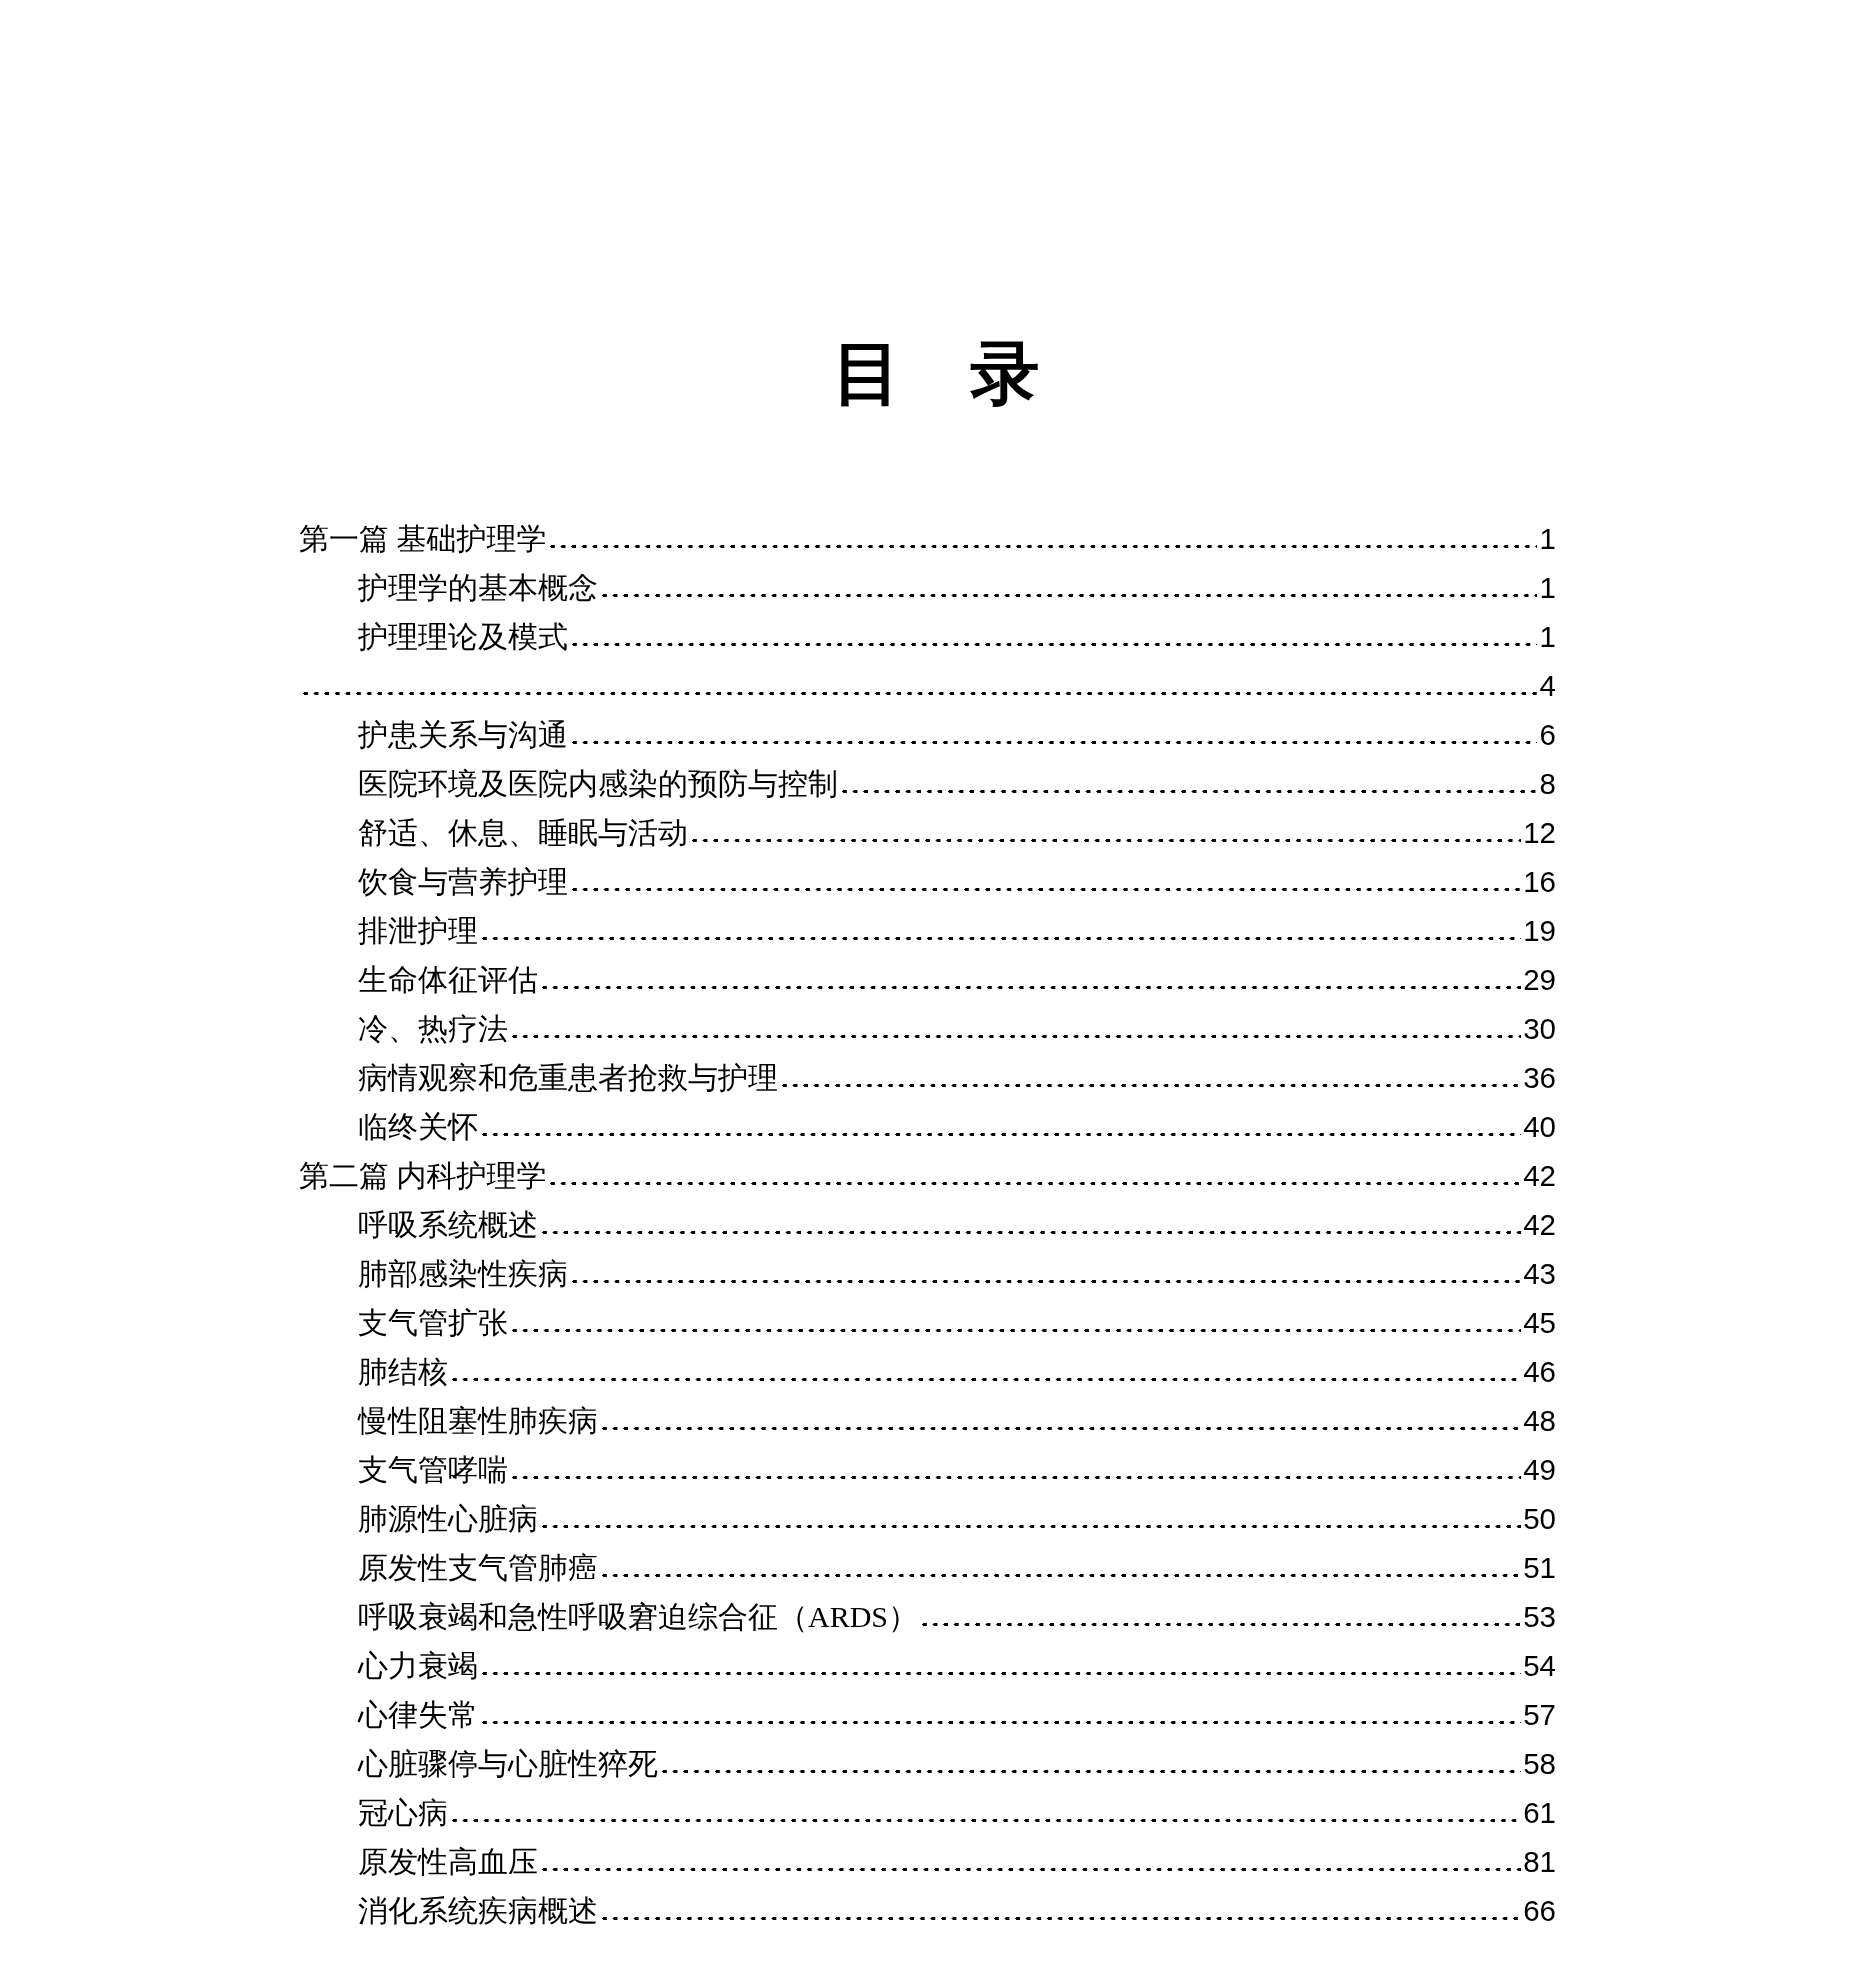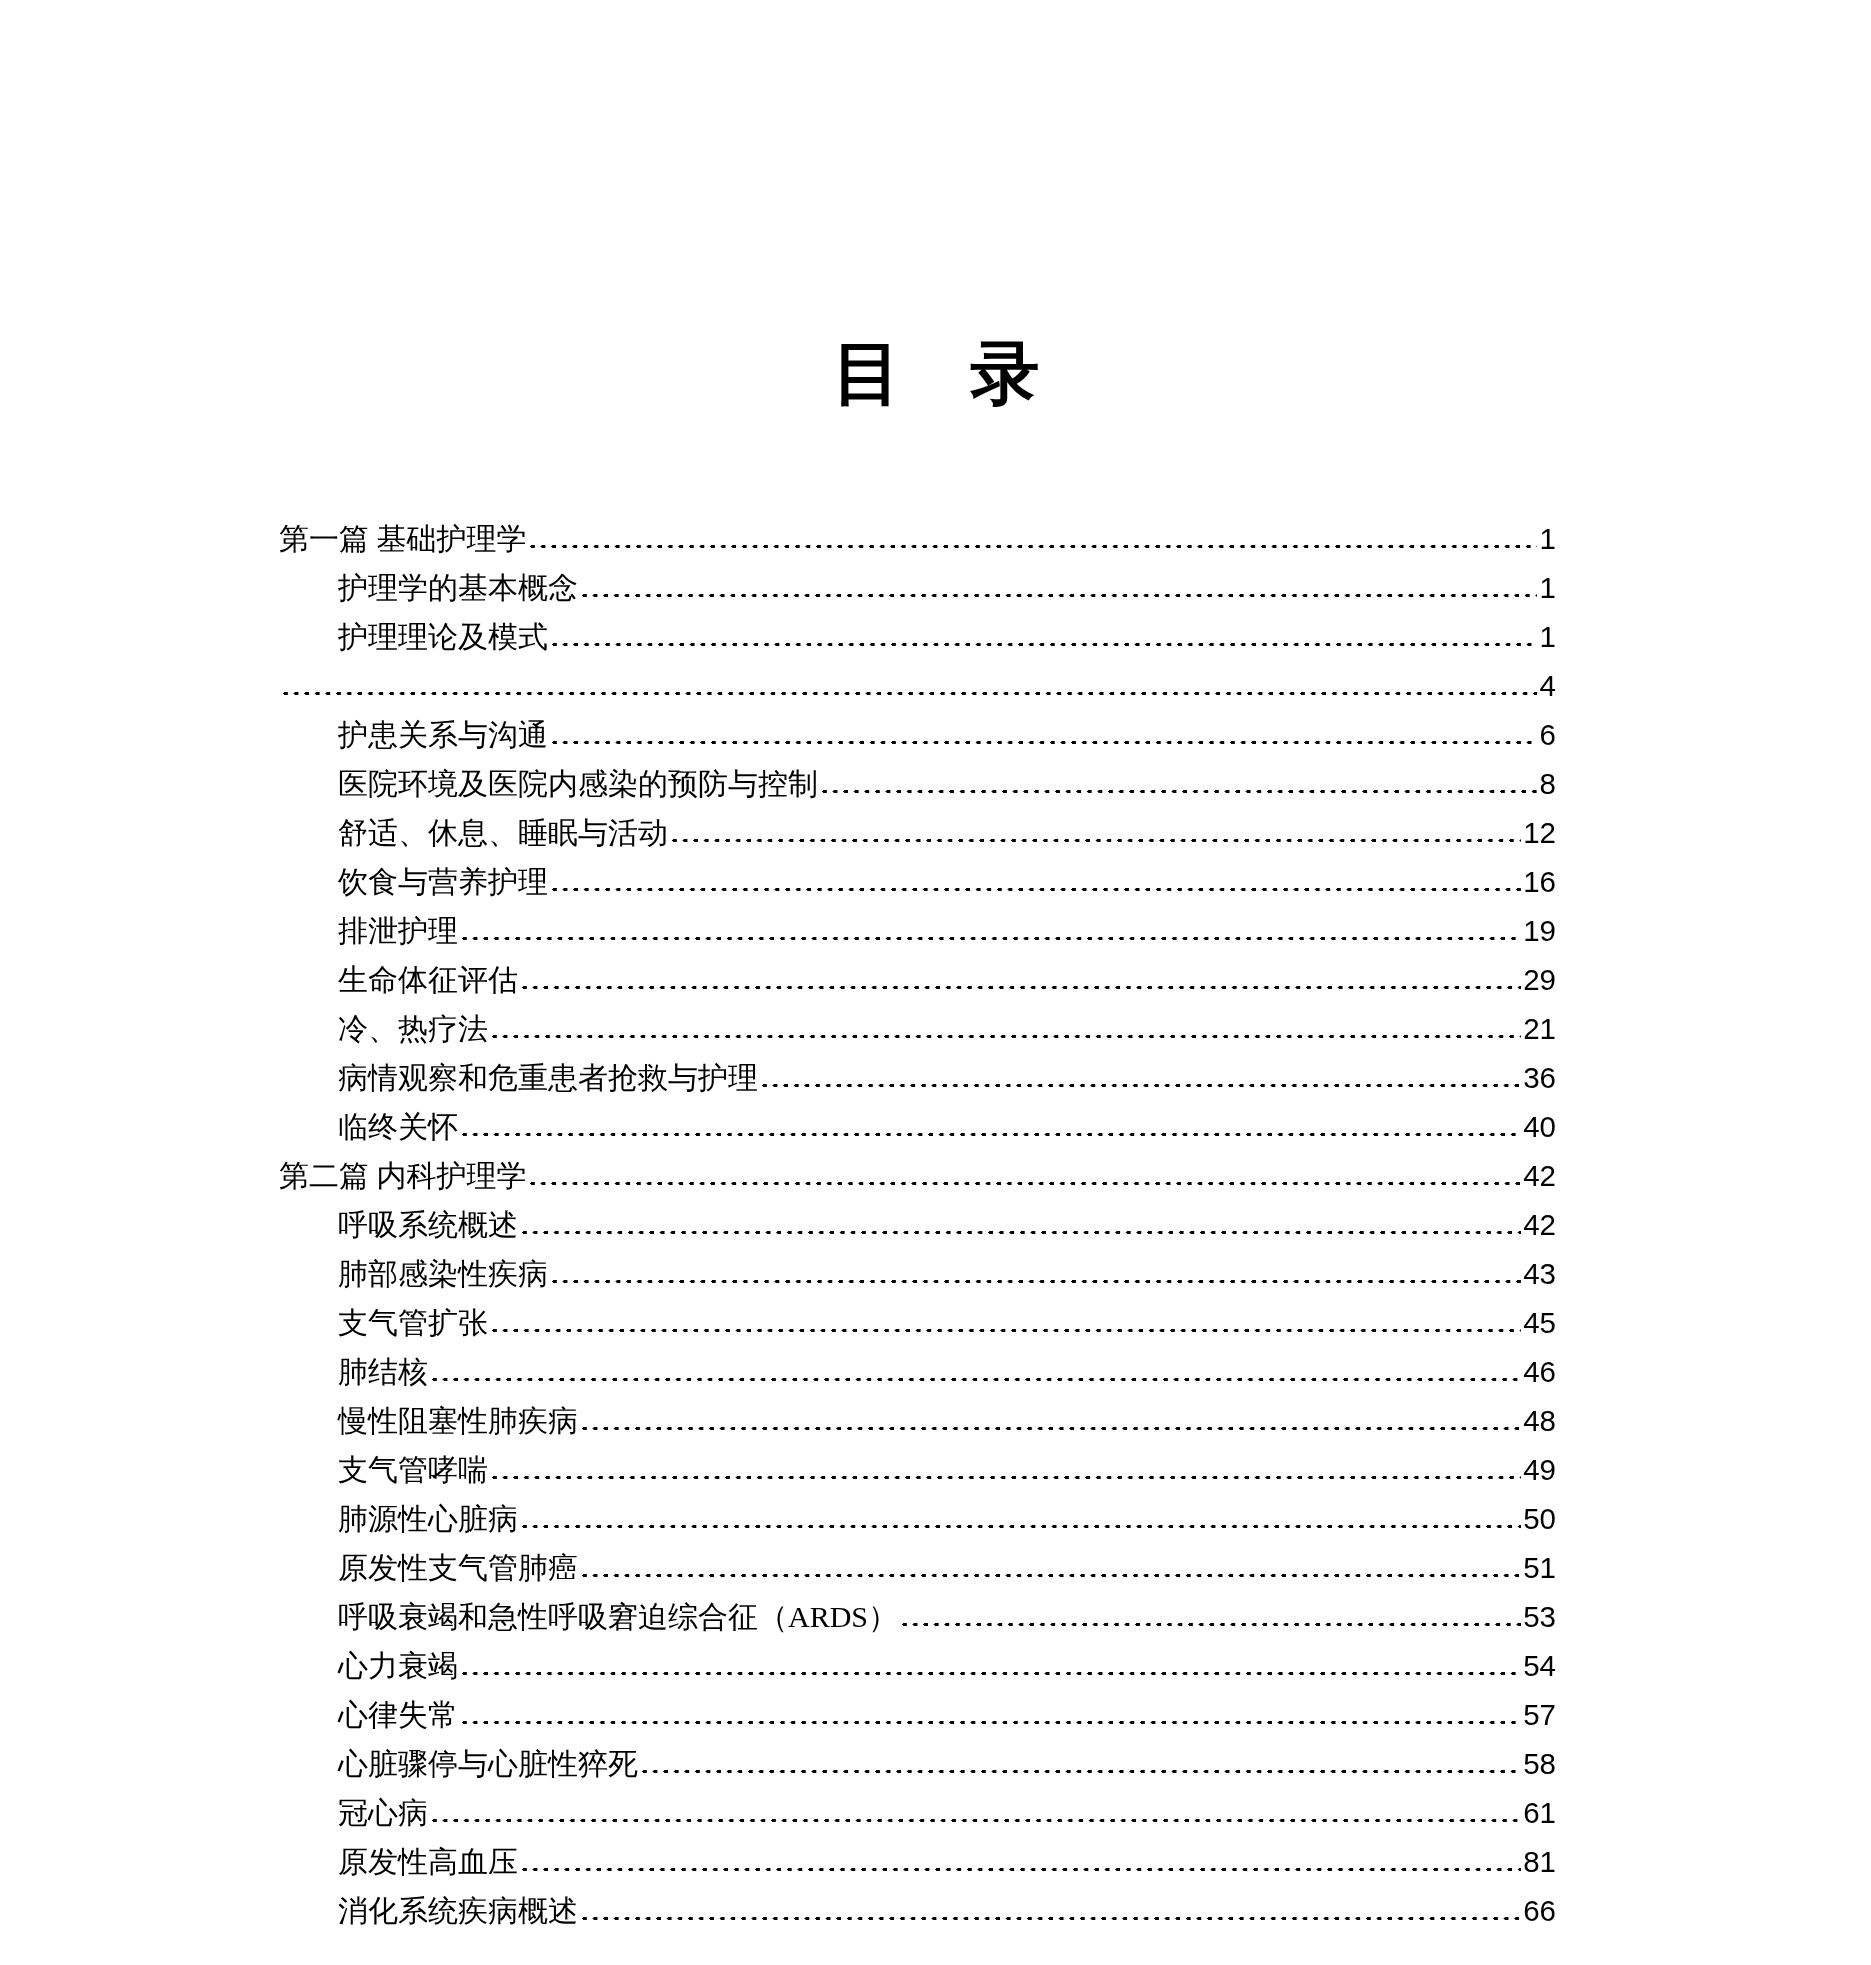--- a/index.html
+++ b/index.html
@@ -34,20 +34,21 @@
     top: 514px;
     width: 1277px;
   }
   .toc-row {
     display: flex;
     align-items: baseline;
     height: 49px;
     font-size: 30px;
     line-height: 49px;
     white-space: nowrap;
+    margin-left: 20px;
   }
   .toc-label {
     flex: 0 0 auto;
     white-space: pre;
   }
   .toc-label.lvl2 {
     padding-left: 59px;
   }
   .toc-leader {
     flex: 1 1 auto;
@@ -118,21 +119,21 @@
         <span class="toc-page">19</span>
       </div>
       <div class="toc-row">
         <span class="toc-label lvl2">生命体征评估</span>
         <span class="toc-leader"></span>
         <span class="toc-page">29</span>
       </div>
       <div class="toc-row">
         <span class="toc-label lvl2">冷、热疗法</span>
         <span class="toc-leader"></span>
-        <span class="toc-page">21</span>
+        <span class="toc-page">30</span>
       </div>
       <div class="toc-row">
         <span class="toc-label lvl2">病情观察和危重患者抢救与护理</span>
         <span class="toc-leader"></span>
         <span class="toc-page">36</span>
       </div>
       <div class="toc-row">
         <span class="toc-label lvl2">临终关怀</span>
         <span class="toc-leader"></span>
         <span class="toc-page">40</span>

